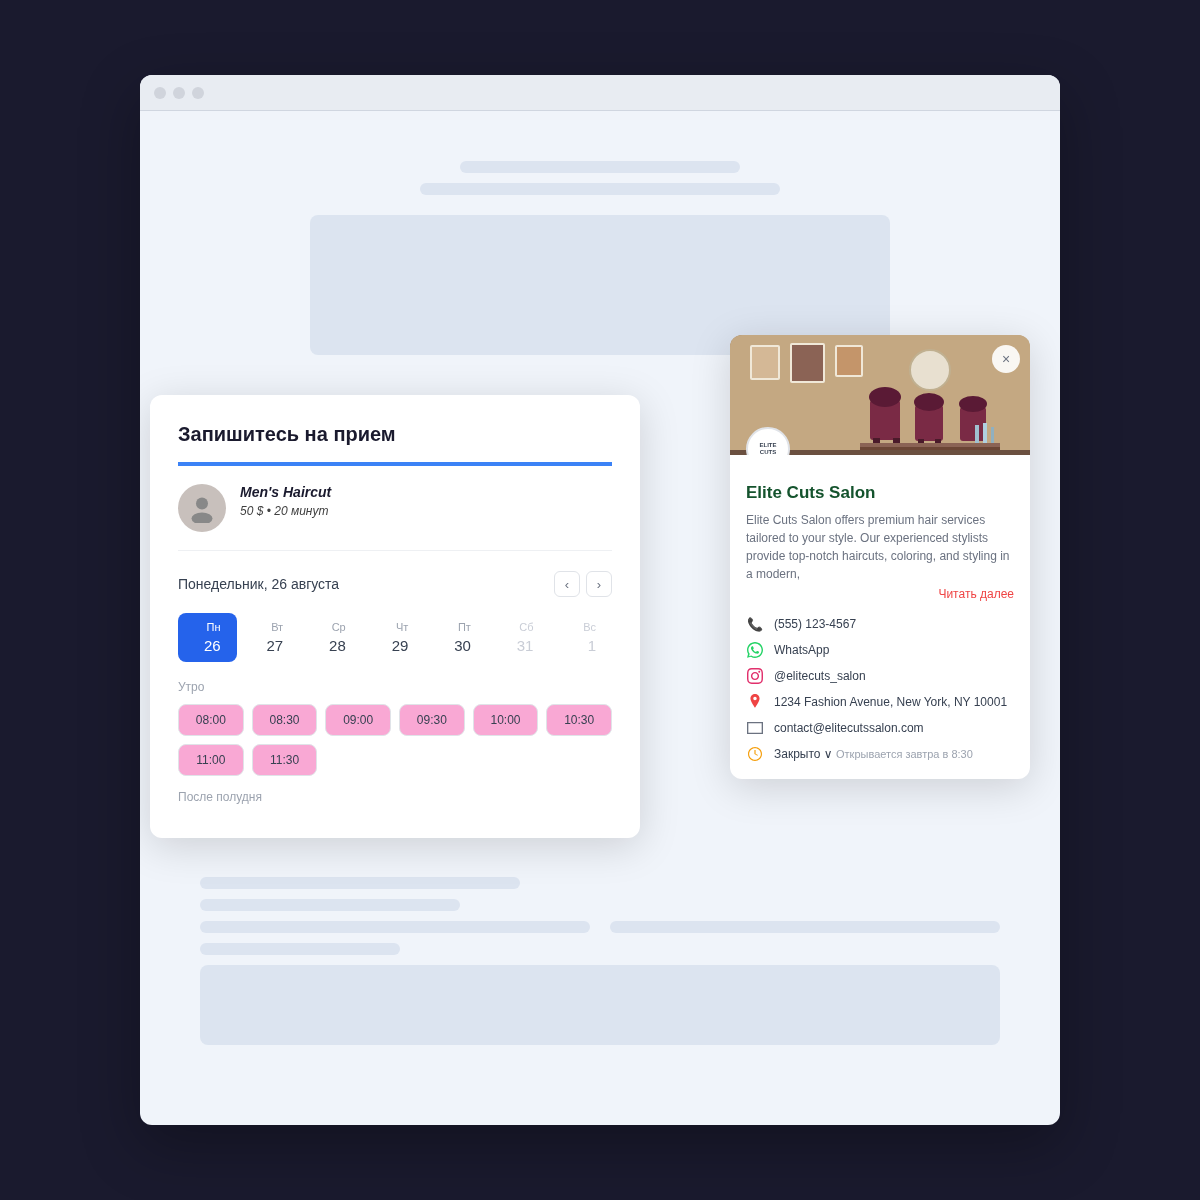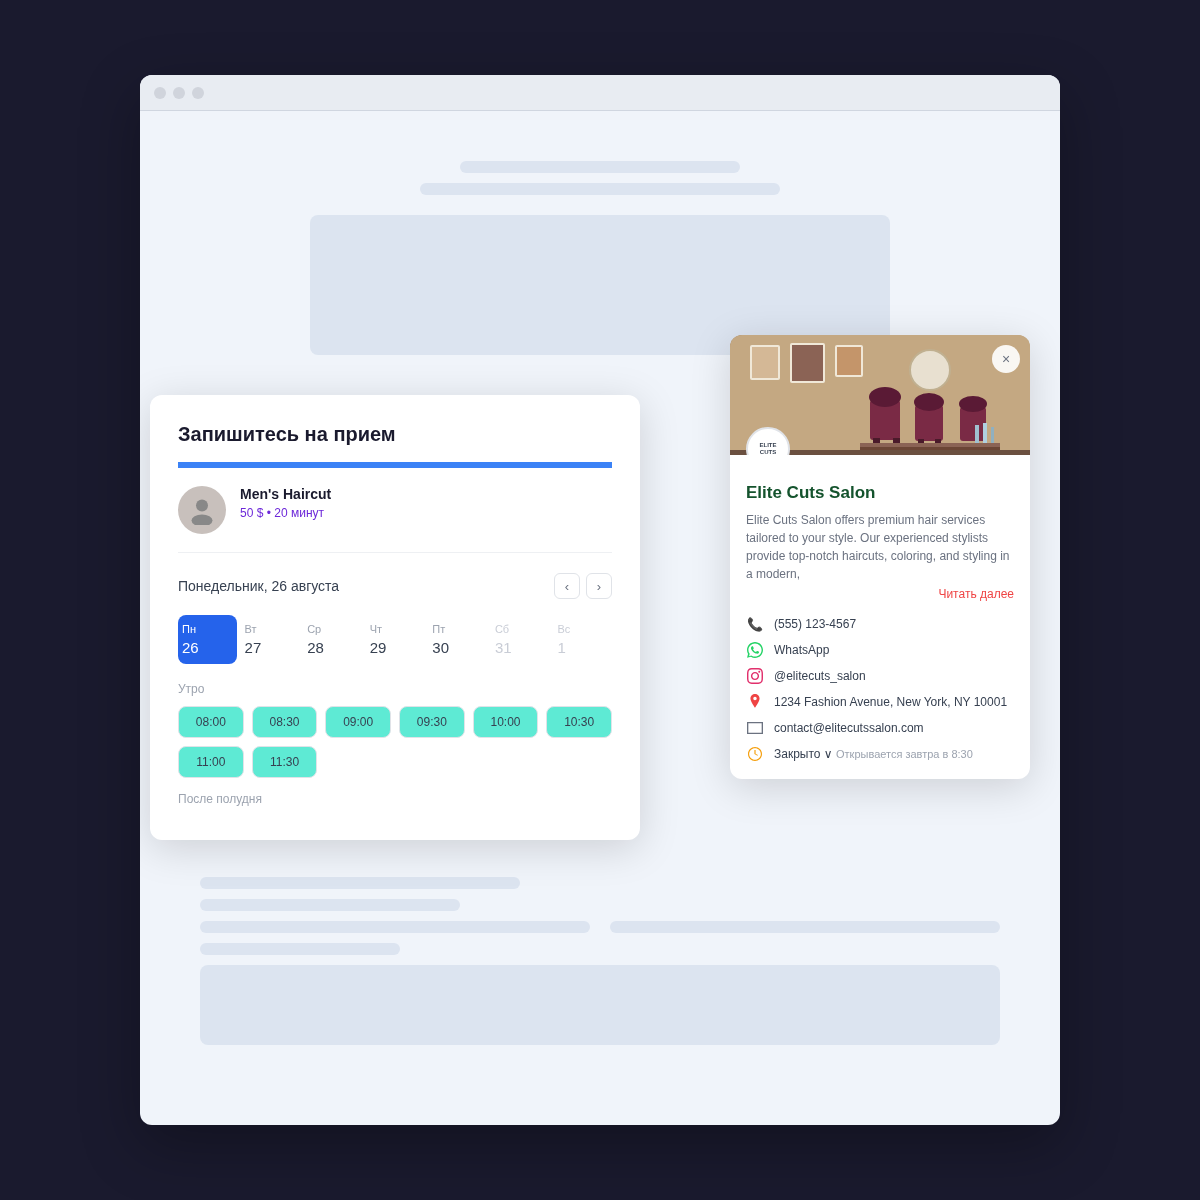--- a/index.html
+++ b/index.html
@@ -69,30 +69,31 @@
       padding: 28px 28px 24px;
       z-index: 10;
     }
 
     .booking-title {
       font-size: 20px;
       font-weight: 600;
       color: #1a1a2e;
       margin-bottom: 18px;
       padding-bottom: 16px;
-      border-bottom: 6px solid #3b82f6;
+      border-bottom: 4px solid #3b82f6;
     }
 
     .service-row {
       display: flex;
       align-items: flex-start;
       gap: 14px;
       margin-bottom: 20px;
       padding-bottom: 18px;
       border-bottom: 1px solid #eef0f3;
+      font-style: italic;
     }
 
     .service-avatar {
       width: 48px;
       height: 48px;
       border-radius: 50%;
       background: #c8c0bc;
       display: flex;
       align-items: center;
       justify-content: center;
@@ -111,21 +112,21 @@
     .service-info .service-desc {
       font-size: 12px;
       color: #6b7280;
       margin-bottom: 5px;
       line-height: 1.4;
     }
     .service-info .service-meta {
       font-size: 12px;
       color: #6b7280;
     }
-    .service-meta span { color: #6d28d9; }
+    .service-meta span { color: #404040; }
 
     
     .date-nav {
       display: flex;
       align-items: center;
       justify-content: space-between;
       margin-bottom: 16px;
     }
     .date-label {
       font-size: 14px;
@@ -151,22 +152,22 @@
     }
 
     
     .day-selector {
       display: flex;
       gap: 4px;
       margin-bottom: 18px;
     }
     .day-item {
       flex: 1;
-      text-align: left;
-      padding: 8px 4px;
+      text-align: right;
+      padding: 8px 16px;
       border-radius: 8px;
       cursor: pointer;
     }
     .day-item .day-name {
       font-size: 11px;
       color: #9ca3af;
       margin-bottom: 4px;
     }
     .day-item .day-num {
       font-size: 15px;
@@ -200,21 +201,21 @@
     }
 
     .time-slot {
       border: 1px solid #e0e3e8;
       border-radius: 8px;
       padding: 8px 4px;
       text-align: center;
       font-size: 12px;
       color: #374151;
       cursor: pointer;
-      background: #5eead4;
+      background: #f9a8d4;
     }
 
     .section-gap { margin-bottom: 14px; }
 
     
     .info-modal {
       position: absolute;
       top: 200px;
       right: 30px;
       width: 300px;

